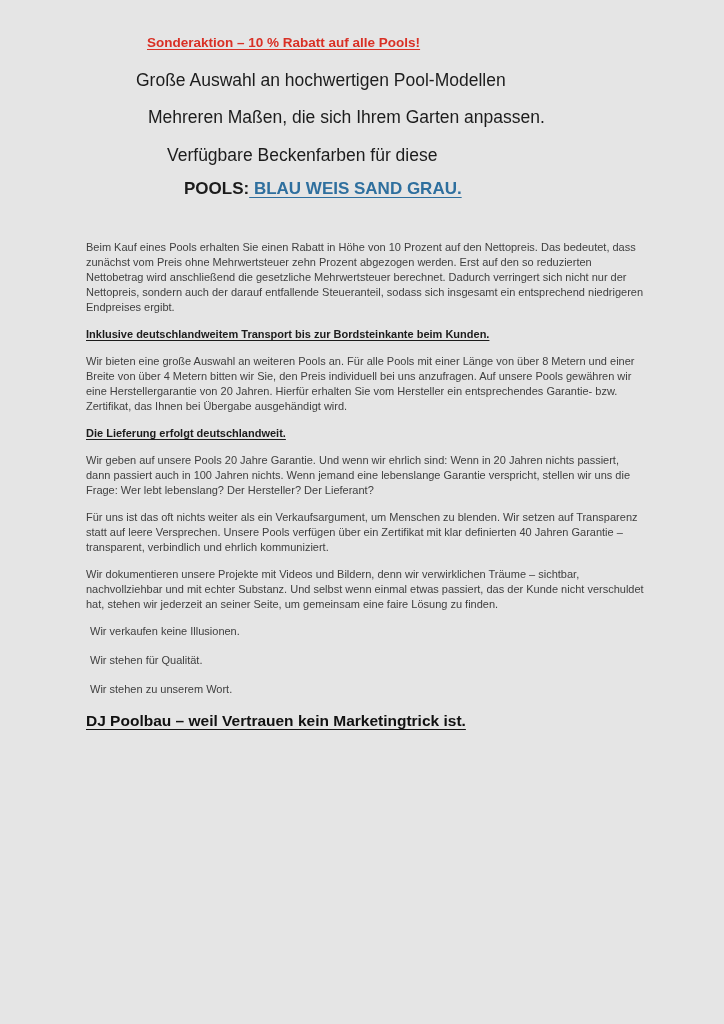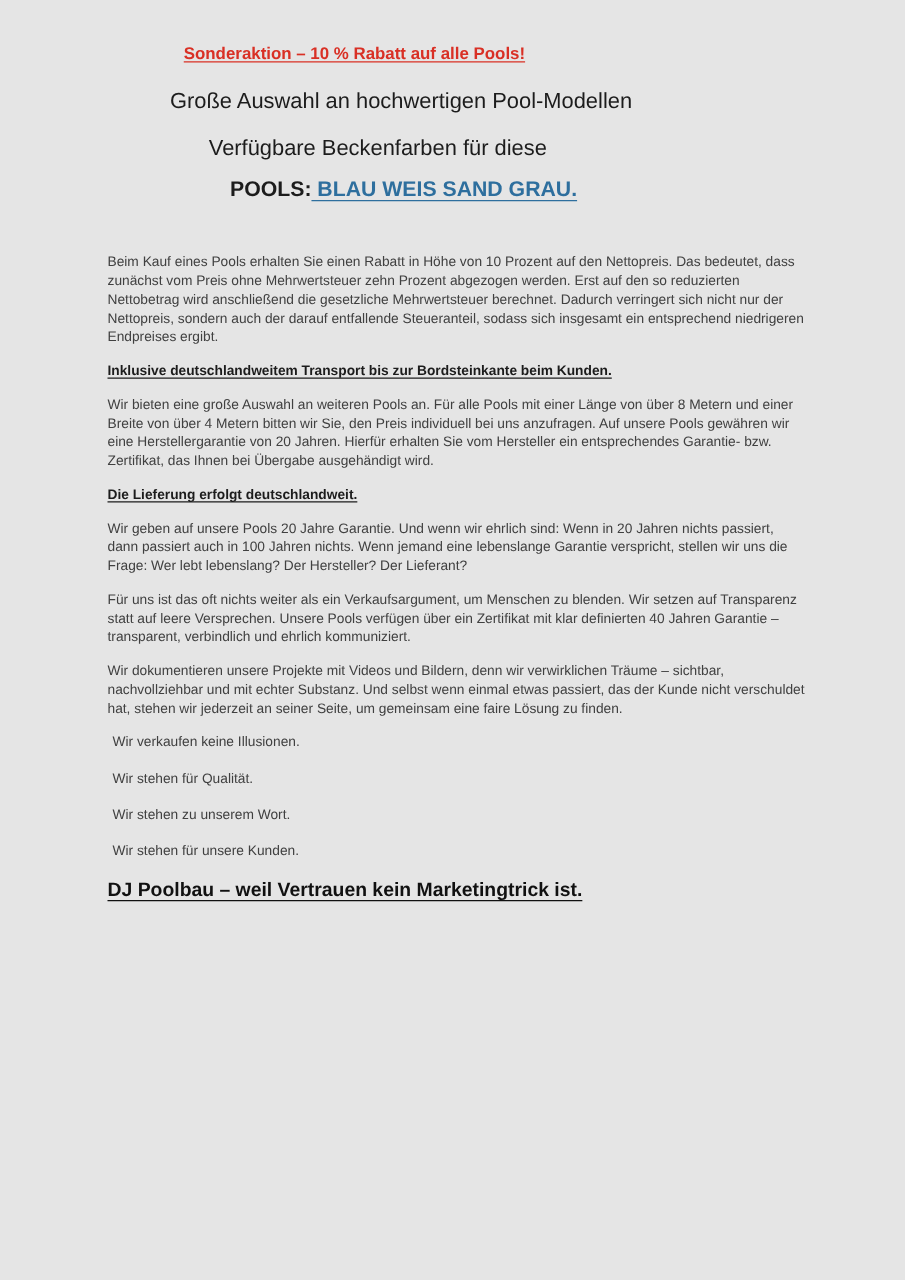--- a/index.html
+++ b/index.html
@@ -85,20 +85,21 @@
 </style>
 </head>
 <body>
 
 <div class="page">
 
   <div class="promo">Sonderaktion – 10 % Rabatt auf alle Pools!</div>
 
   <div class="headline h1">Große Auswahl an hochwertigen Pool-Modellen</div>
 
+  <div class="headline h2">Mehreren Maßen, die sich Ihrem Garten anpassen.</div>
 
   <div class="headline h3">Verfügbare Beckenfarben für diese</div>
 
   <div class="pools-line">
     <span class="pools-label">POOLS:</span><span class="pools-colors"> BLAU WEIS SAND GRAU.</span>
   </div>
 
   <div class="doc-body">
 
     <p>Beim Kauf eines Pools erhalten Sie einen Rabatt in Höhe von 10 Prozent auf den Nettopreis. Das bedeutet, dass zunächst vom Preis ohne Mehrwertsteuer zehn Prozent abgezogen werden. Erst auf den so reduzierten Nettobetrag wird anschließend die gesetzliche Mehrwertsteuer berechnet. Dadurch verringert sich nicht nur der Nettopreis, sondern auch der darauf entfallende Steueranteil, sodass sich insgesamt ein entsprechend niedrigeren Endpreises ergibt.</p>
@@ -115,18 +116,17 @@
     <p>Für uns ist das oft nichts weiter als ein Verkaufsargument, um Menschen zu blenden. Wir setzen auf Transparenz statt auf leere Versprechen. Unsere Pools verfügen über ein Zertifikat mit klar definierten 40 Jahren Garantie – transparent, verbindlich und ehrlich kommuniziert.</p>
 
     <p>Wir dokumentieren unsere Projekte mit Videos und Bildern, denn wir verwirklichen Träume – sichtbar, nachvollziehbar und mit echter Substanz. Und selbst wenn einmal etwas passiert, das der Kunde nicht verschuldet hat, stehen wir jederzeit an seiner Seite, um gemeinsam eine faire Lösung zu finden.</p>
 
     <p class="slogan">Wir verkaufen keine Illusionen.</p>
 
     <p class="slogan">Wir stehen für Qualität.</p>
 
     <p class="slogan">Wir stehen zu unserem Wort.</p>
 
-    <p class="slogan">Wir stehen für unsere Kunden.</p>
 
     <p class="tagline">DJ Poolbau – weil Vertrauen kein Marketingtrick ist.</p>
 
   </div>
 </div>
 
 </body></html>

